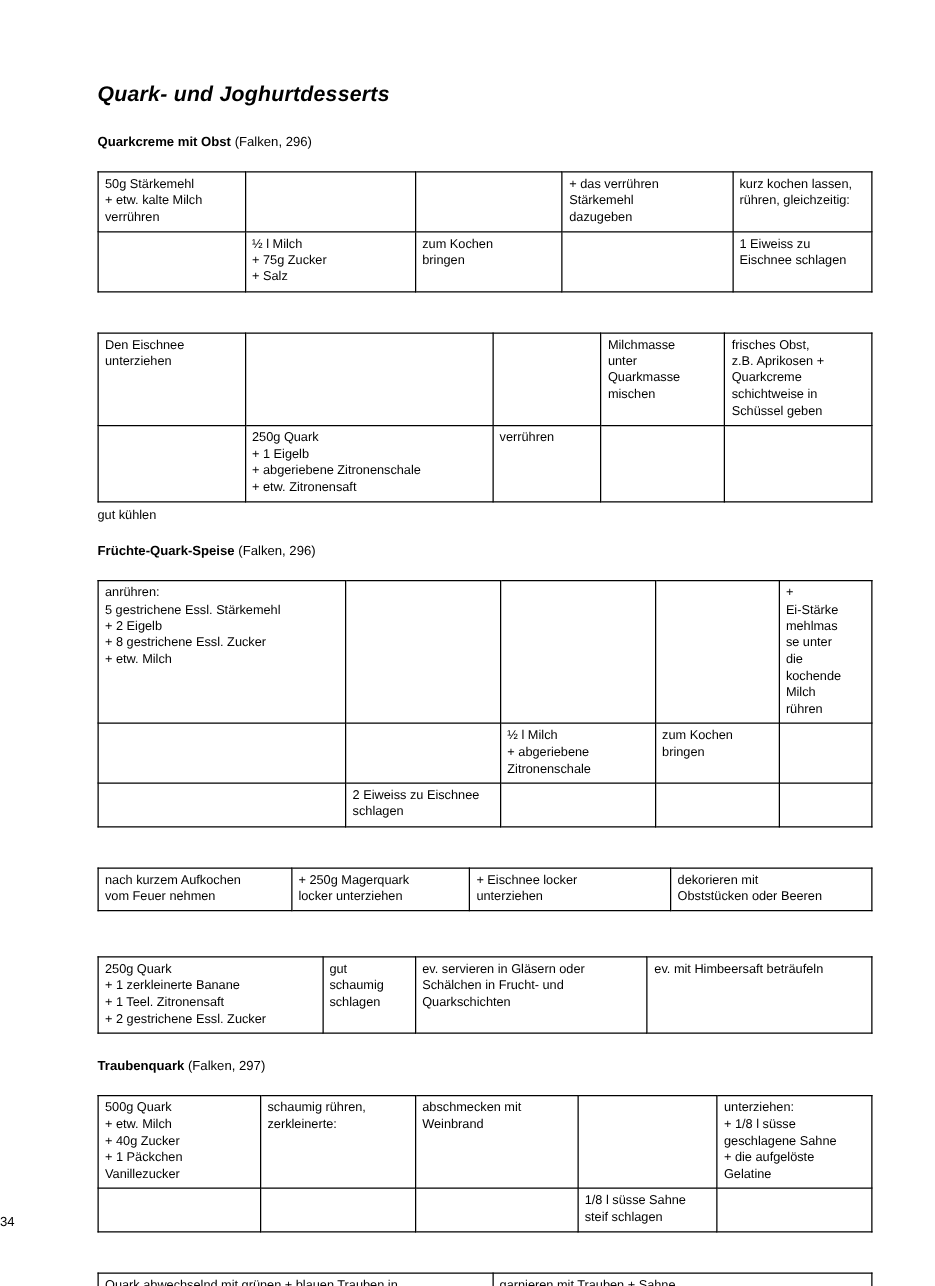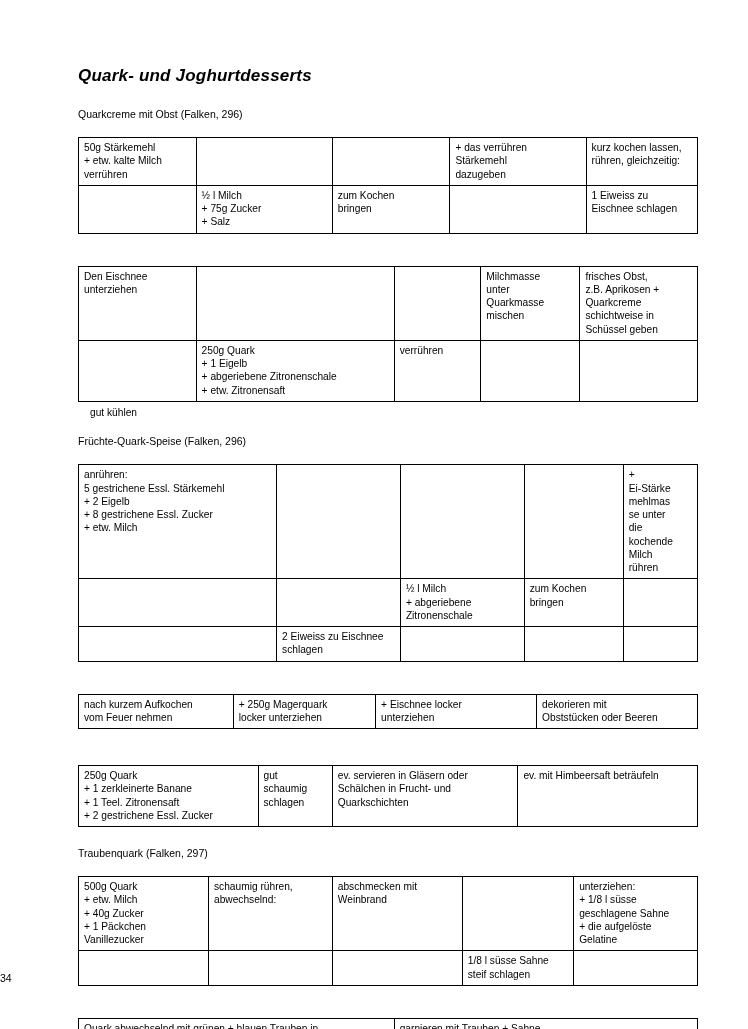--- a/index.html
+++ b/index.html
@@ -33,21 +33,21 @@
     font-weight: bold;
     margin: 0 0 22px 0;
     letter-spacing: 0.2px;
   }
   .recipe-heading {
     font-size: 10.5px;
     margin: 0 0 3px 0;
     line-height: 1.25;
   }
   .recipe-heading .name {
-    font-weight: normal;
+    font-weight: bold;
   }
   .recipe-heading .src {
     font-weight: normal;
   }
   table.grid {
     border-collapse: collapse;
     width: 620px;
     table-layout: fixed;
     margin: 16px 0 4px 0;
   }
@@ -57,21 +57,21 @@
     padding: 3px 5px 4px 5px;
     font-size: 10.2px;
     line-height: 1.30;
     word-wrap: break-word;
   }
   td.empty { padding: 0; }
   .cellline { display: block; white-space: pre-wrap; }
   .plain-note {
     font-size: 10.2px;
     line-height: 1.3;
-    margin: 2px 0 16px 12px;
+    margin: 2px 0 16px 0;
   }
   .gap-md { height: 12px; }
   .gap-lg { height: 16px; }
   .page-number {
     position: absolute;
     left: 0;
     top: 972px;
     width: 748px;
     text-align: left;
     font-size: 10.5px;
@@ -319,21 +319,21 @@
               <tr>
                 <td>
                   <span class="cellline">500g Quark</span>
                   <span class="cellline">+ etw. Milch</span>
                   <span class="cellline">+ 40g Zucker</span>
                   <span class="cellline">+ 1 Päckchen</span>
                   <span class="cellline">Vanillezucker</span>
                 </td>
                 <td>
                   <span class="cellline">schaumig rühren,</span>
-                  <span class="cellline">abwechselnd:</span>
+                  <span class="cellline">zerkleinerte:</span>
                 </td>
                 <td>
                   <span class="cellline">abschmecken mit</span>
                   <span class="cellline">Weinbrand</span>
                 </td>
                 <td class="empty">&nbsp;</td>
                 <td>
                   <span class="cellline">unterziehen:</span>
                   <span class="cellline">+ 1/8 l süsse</span>
                   <span class="cellline">geschlagene Sahne</span>

